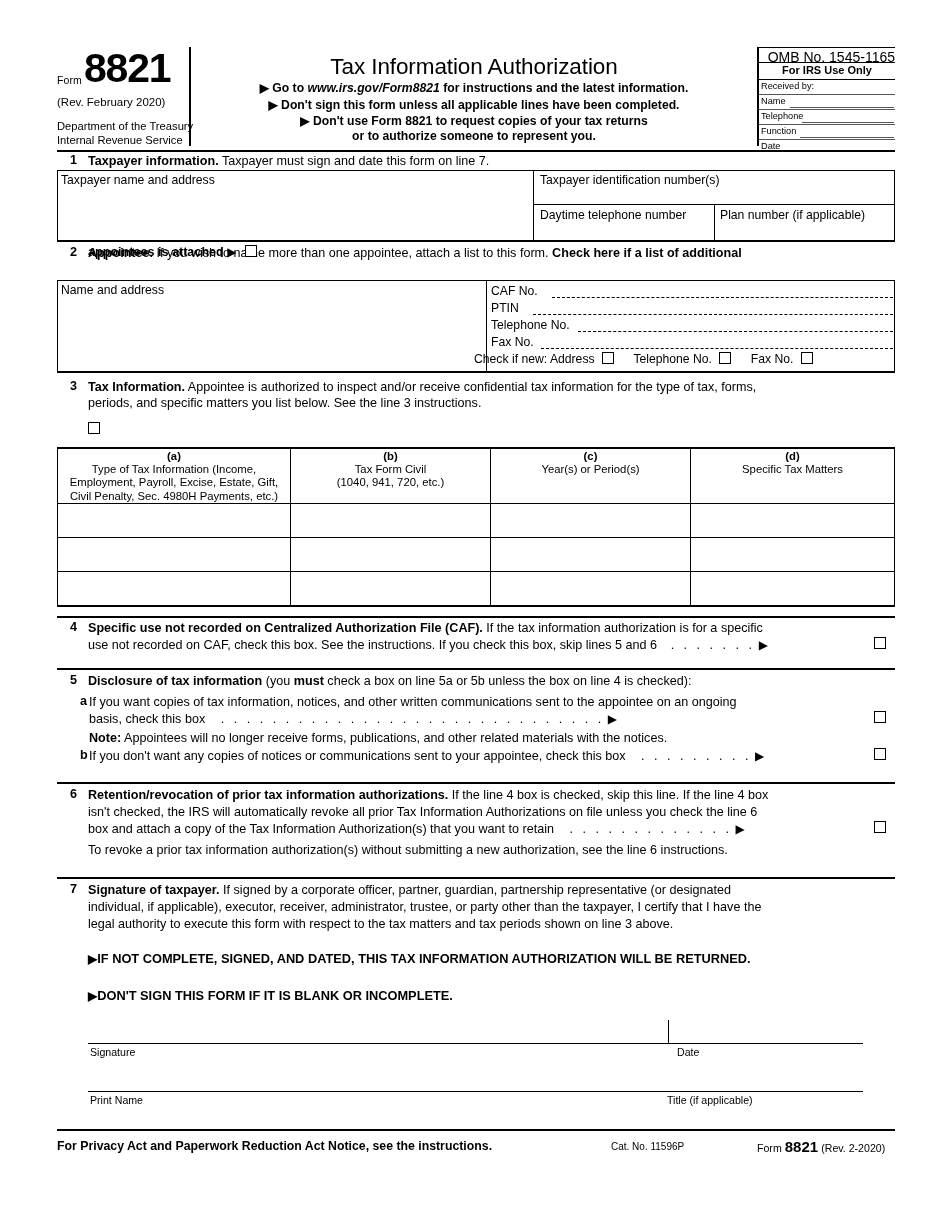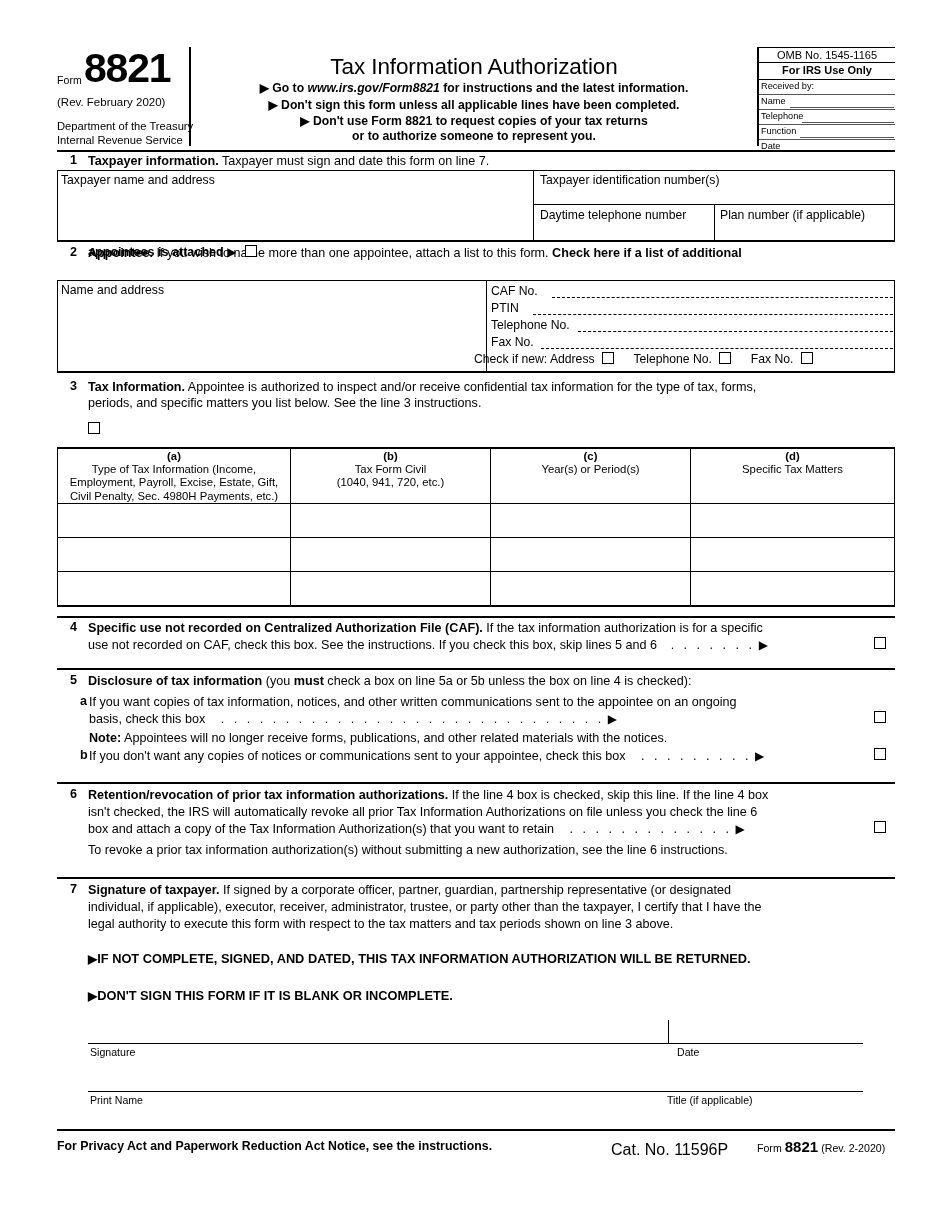--- a/index.html
+++ b/index.html
@@ -48,21 +48,21 @@
     letter-spacing: -0.1px;
   }
   .title-sub {
     font-size: 12.2px;
     font-weight: bold;
     text-align: center;
     line-height: 15.5px;
   }
   .title-sub i { font-style: italic; }
 
-  .omb-text { font-size: 11px; text-align:center; }
+  .omb-text { font-size: 14px; text-align:right; }
   .irs-only { font-size: 11px; font-weight: bold; text-align:center; }
   .irs-small { font-size: 9.2px; }
 
   
   .ln-num { font-size: 12.6px; font-weight: bold; }
   .body-txt { font-size: 12.6px; line-height: 16.5px; }
   .body-txt b { font-weight: bold; }
   .small-lbl { font-size: 12.2px; }
   .tiny-lbl { font-size: 10.6px; }
 
@@ -88,21 +88,21 @@
   .tbl-hdr {
     font-size: 11.3px;
     text-align: center;
     line-height: 13.2px;
   }
   .tbl-hdr .letter { font-weight: bold; }
 
   .gray-line { position:absolute; background:#555; height:1px; }
 
   .footer-left { font-size: 12.3px; font-weight:bold; }
-  .footer-mid { font-size: 16px; text-align: right; }
+  .footer-mid { font-size: 10px; text-align: right; }
   .footer-right { font-size: 11px; }
   .footer-right .big { font-size: 15px; font-weight:bold; }
   .footer-right .lbl { font-size: 10.6px; }
 </style>
 </head>
 <body>
 
 <div id="page">
 
   <div class="vr-thick" style="left:189px; top:47px; height:99px;"></div>

